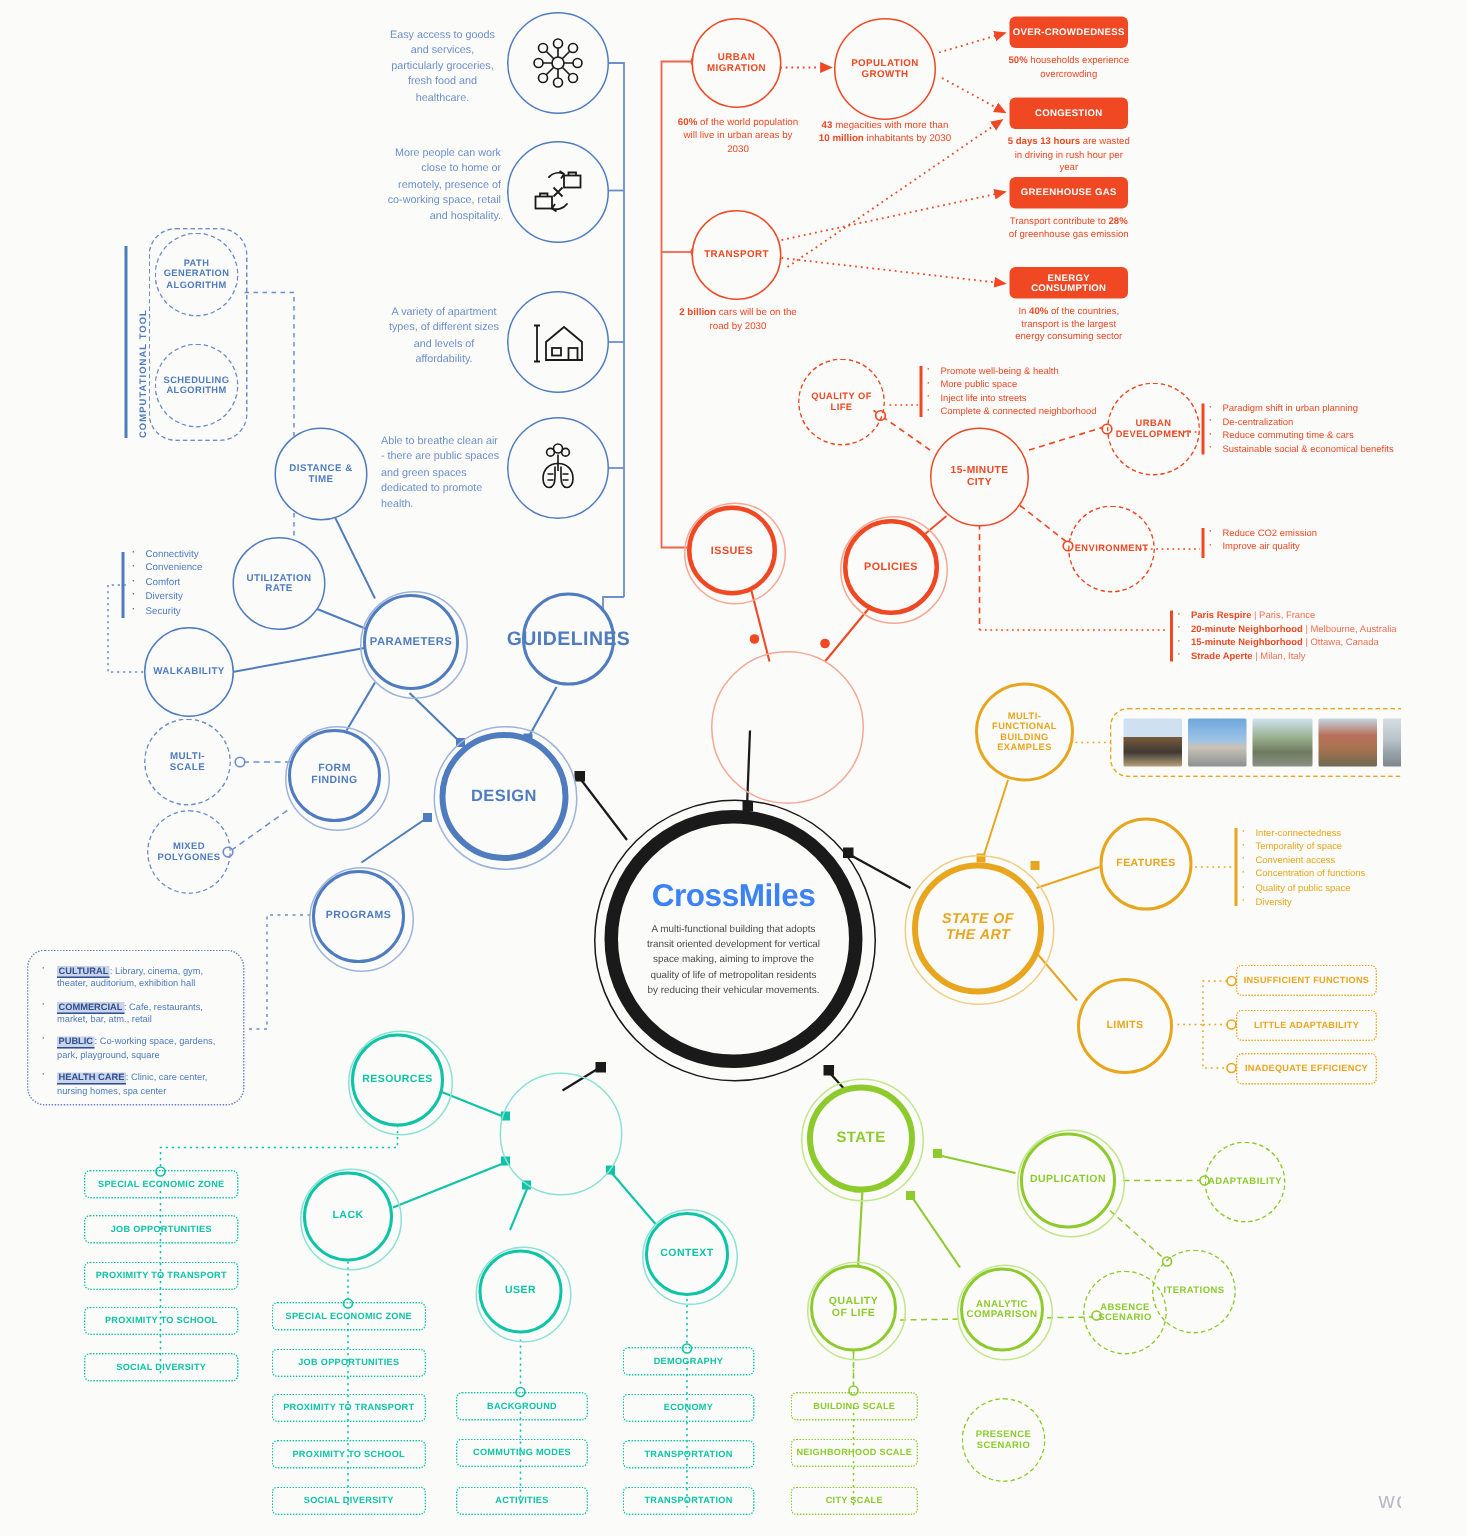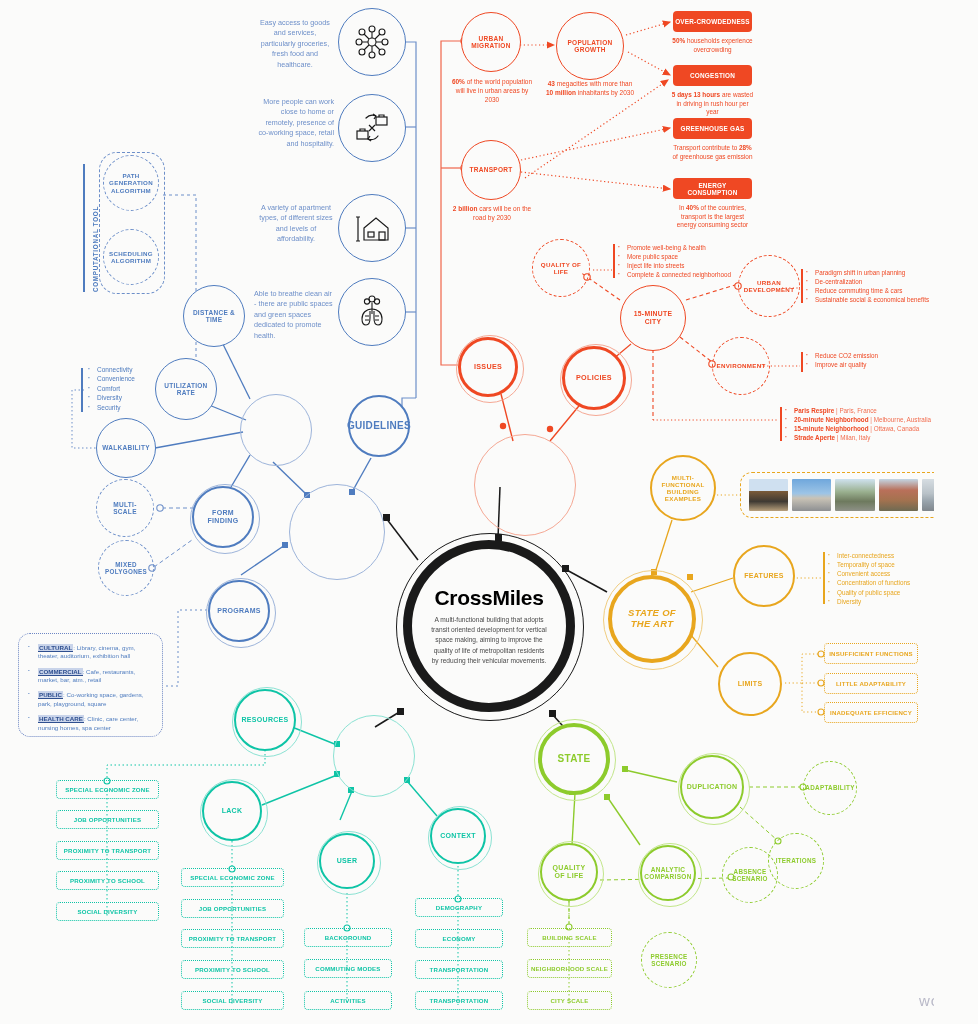--- a/index.html
+++ b/index.html
@@ -289,21 +289,21 @@
         <path d="M20,11 L20,22"></path>
         <path d="M20,17 C14,17 10,21 10,27 C10,31 12,33 14,33 C17,33 18,30 18,26 L18,19"></path>
         <path d="M20,17 C26,17 30,21 30,27 C30,31 28,33 26,33 C23,33 22,30 22,26 L22,19"></path>
         <path d="M13,24 h4 M23,24 h4 M13,28 h4 M23,28 h4"></path>
       </g>
     </svg>
   </div>
   <div class="txt" style="left:254px;top:289px;width:80px;font-size:7.2px;color:#6d8fc9;line-height:1.45;">Able to breathe clean air - there are public spaces and green spaces dedicated to promote health.</div>
 
   <div class="node ring" style="left:348px;top:395px;width:62px;height:62px;border-width:2.6px;border-color:#4f7cbf;">
-    <span class="lbl" style="font-size:10px;color:#4f7cbf;">GUIDELINES</span>
+    <span class="lbl" style="font-size:13px;color:#4f7cbf;">GUIDELINES</span>
   </div>
 
   <div style="position:absolute;left:99px;top:152px;width:64px;height:140px;border:1px dashed #6d8fc9;border-radius:18px;"></div>
   <div class="rot" style="left:92px;top:292px;transform:rotate(-90deg);font-size:6.3px;font-weight:bold;color:#4f7cbf;letter-spacing:.7px;white-space:nowrap;">COMPUTATIONAL TOOL</div>
   <div class="node dashed" style="left:103px;top:155px;width:56px;height:56px;border-width:1.1px;border-color:#6d8fc9;">
     <span class="lbl" style="font-size:6.2px;color:#4f7cbf;">PATH GENERATION ALGORITHM</span>
   </div>
   <div class="node dashed" style="left:103px;top:229px;width:56px;height:56px;border-width:1.1px;border-color:#6d8fc9;">
     <span class="lbl" style="font-size:6.2px;color:#4f7cbf;">SCHEDULING ALGORITHM</span>
   </div>
@@ -321,20 +321,23 @@
   </div>
   <ul class="bullets" style="position:absolute;left:88px;top:365px;font-size:6.5px;color:#4f7cbf;">
     <li>Connectivity</li>
     <li>Convenience</li>
     <li>Comfort</li>
     <li>Diversity</li>
     <li>Security</li>
   </ul>
 
   <div style="position:absolute;left:240px;top:394px;width:70px;height:70px;border:1px solid #9db4da;border-radius:50%;"></div>
+  <div class="node ring" style="left:242px;top:396px;width:64px;height:64px;border-width:2.6px;border-color:#4f7cbf;">
+    <span class="lbl" style="font-size:7.5px;color:#4f7cbf;">PARAMETERS</span>
+  </div>
 
   <div style="position:absolute;left:190px;top:484px;width:68px;height:68px;border:1px solid #9db4da;border-radius:50%;"></div>
   <div class="node ring" style="left:192px;top:486px;width:62px;height:62px;border-width:2.4px;border-color:#4f7cbf;">
     <span class="lbl" style="font-size:7px;color:#4f7cbf;">FORM FINDING</span>
   </div>
   <div class="node dashed" style="left:96px;top:479px;width:58px;height:58px;border-width:1.1px;border-color:#6d8fc9;">
     <span class="lbl" style="font-size:6.5px;color:#4f7cbf;">MULTI-SCALE</span>
   </div>
   <div class="node dashed" style="left:98px;top:540px;width:56px;height:56px;border-width:1.1px;border-color:#6d8fc9;">
     <span class="lbl" style="font-size:6.3px;color:#4f7cbf;">MIXED POLYGONES</span>
@@ -356,20 +359,23 @@
       <li style="font-size:6.2px;color:#4f7cbf;">
         <span class="hl">PUBLIC</span><span>: Co-working space, gardens, park, playground, square</span>
       </li>
       <li style="font-size:6.2px;color:#4f7cbf;">
         <span class="hl">HEALTH CARE</span><span>: Clinic, care center, nursing homes, spa center</span>
       </li>
     </ul>
   </div>
 
   <div style="position:absolute;left:289px;top:484px;width:94px;height:94px;border:1px solid #9db4da;border-radius:50%;"></div>
+  <div class="node ring" style="left:293px;top:488px;width:86px;height:86px;border-width:4px;border-color:#4f7cbf;">
+    <span class="lbl" style="font-size:11px;color:#4f7cbf;">DESIGN</span>
+  </div>
 
   <div class="node ring" style="left:461px;top:12px;width:60px;height:60px;border-width:1.8px;border-color:#ef4823;">
     <span class="lbl" style="font-size:6.5px;color:#ef4823;">URBAN MIGRATION</span>
   </div>
   <div class="factbox" style="left:450px;top:78px;width:84px;font-size:6.5px;color:#ef4823;">
     <b>60%</b><span> of the world population will live in urban areas by 2030</span>
   </div>
 
   <div class="node ring" style="left:461px;top:140px;width:60px;height:60px;border-width:1.8px;border-color:#ef4823;">
     <span class="lbl" style="font-size:6.5px;color:#ef4823;">TRANSPORT</span>
@@ -455,21 +461,21 @@
 
   <div style="position:absolute;left:560px;top:344px;width:70px;height:70px;border:1px solid #f5a894;border-radius:50%;"></div>
   <div class="node ring" style="left:562px;top:346px;width:64px;height:64px;border-width:3px;border-color:#ef4823;">
     <span class="lbl" style="font-size:7.2px;color:#ef4823;">POLICIES</span>
   </div>
 
   <div style="position:absolute;left:474px;top:434px;width:100px;height:100px;border:1.3px solid #f5a894;border-radius:50%;"></div>
 
   <div style="position:absolute;left:396px;top:533px;width:186px;height:186px;border:1.5px solid #1a1a1a;border-radius:50%;"></div>
   <div class="node" style="left:403px;top:540px;width:172px;height:172px;border:9px solid #1a1a1a;border-radius:50%;background:#fbfbfa;flex-direction:column;">
-    <div style="font-size:21px;font-weight:bold;color:#000000;letter-spacing:-.3px;margin-bottom:5px;">CrossMiles</div>
+    <div style="font-size:21px;font-weight:bold;color:#3b82f6;letter-spacing:-.3px;margin-bottom:5px;">CrossMiles</div>
     <div style="font-size:6.6px;color:#4a4a4a;line-height:1.55;width:118px;text-align:center;">A multi-functional building that adopts transit oriented development for vertical space making, aiming to improve the quality of life of metropolitan residents by reducing their vehicular movements.</div>
   </div>
 
   <div class="node ring" style="left:650px;top:455px;width:66px;height:66px;border-width:2.4px;border-color:#e8a61e;">
     <span class="lbl" style="font-size:6.2px;color:#e8a61e;">MULTI-FUNCTIONAL BUILDING EXAMPLES</span>
   </div>
 
   <div class="photostrip" style="left:740px;top:472px;width:230px;height:46px;">
     <div class="photo" style="background:linear-gradient(180deg,#cfe0f0 0%,#cfe0f0 38%,#7a5b3a 38%,#3f3a33 70%,#b8a07c 100%);"></div>
     <div class="photo" style="background:linear-gradient(180deg,#6fa7dc 0%,#9cc4e6 45%,#c9c3b6 60%,#8d8f92 100%);"></div>

